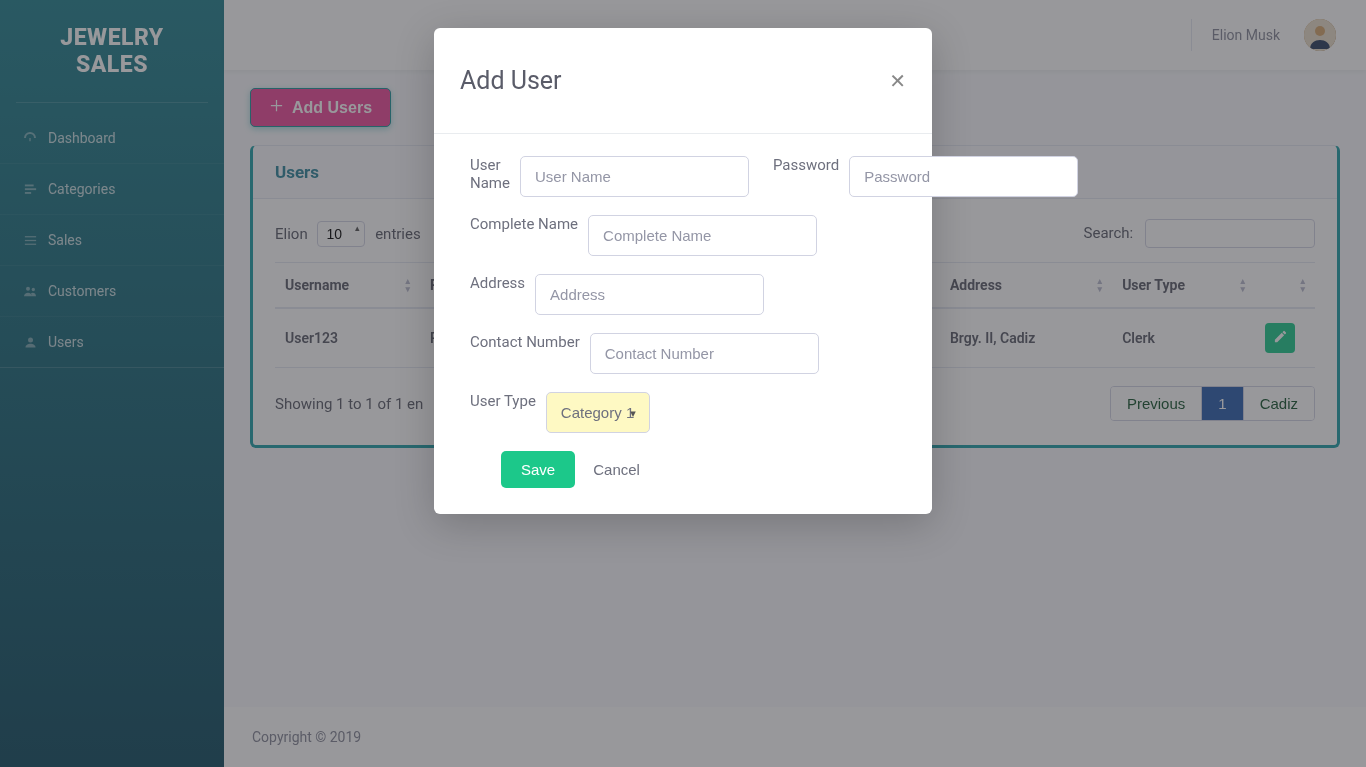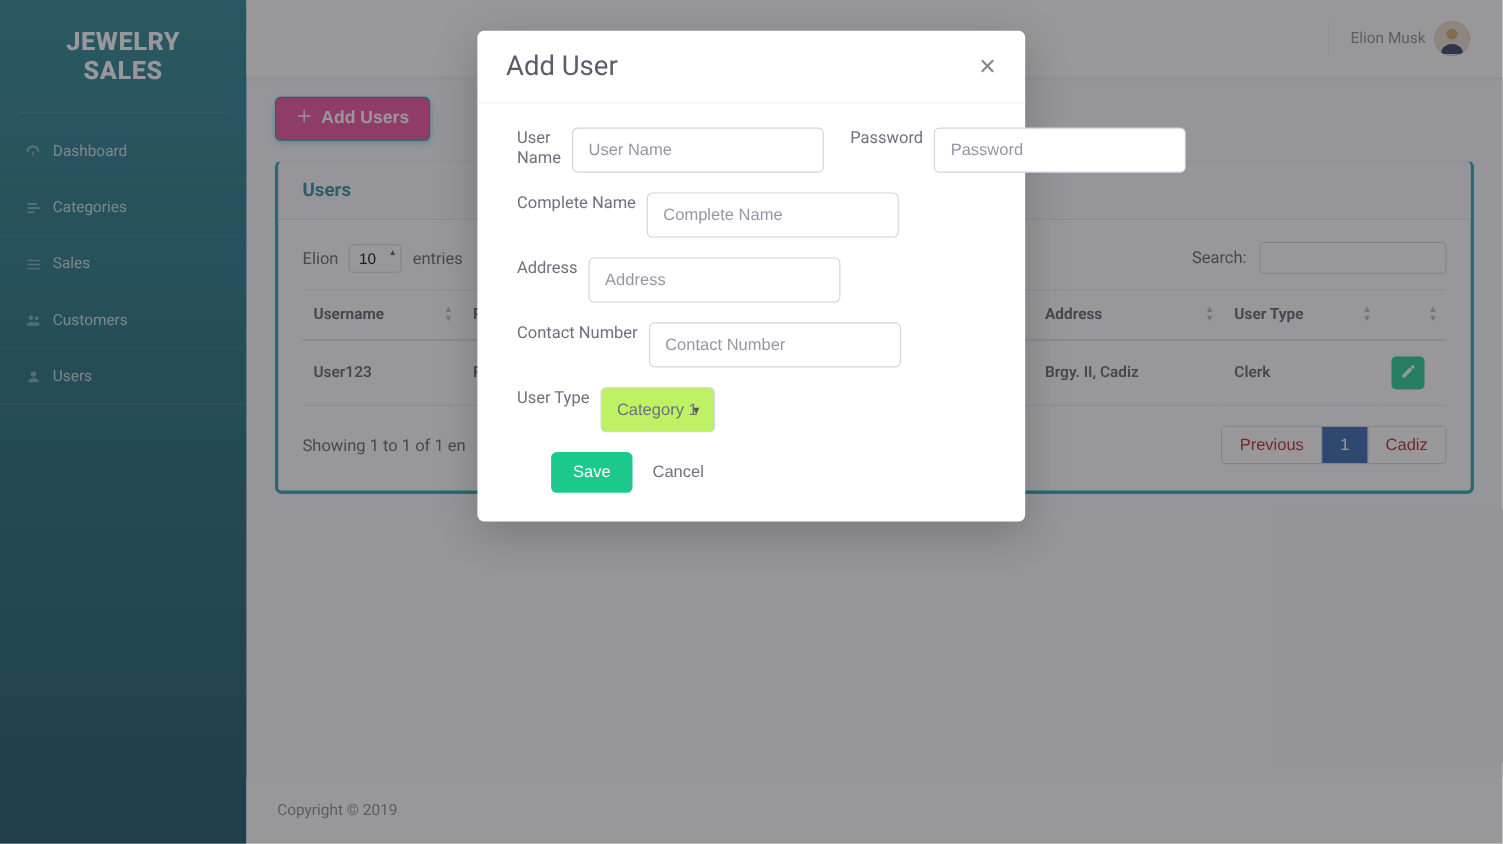--- a/index.html
+++ b/index.html
@@ -53,21 +53,21 @@
       background: #fff;
       box-shadow: 0 2px 4px rgba(0,0,0,0.05);
       display: flex;
       align-items: center;
       justify-content: flex-end;
       padding: 0 30px;
     }
     .user-area {
       display: flex;
       align-items: center;
-      gap: 8px;
+      gap: 24px;
       border-left: 1px solid #e3e6f0;
       padding-left: 20px;
       color: #858796;
       font-size: 14px;
     }
     .avatar {
       width: 32px;
       height: 32px;
       border-radius: 50%;
       background: linear-gradient(135deg,#d9a55e,#8b5f2f);
@@ -123,51 +123,51 @@
     .select-wrap:after { content: "▴"; position: absolute; right: 6px; top: 2px; font-size: 9px; color: #555; }
     .select-wrap:before { content: "▾"; position: absolute; right: 6px; bottom: 2px; font-size: 9px; color: #555; }
     .dt-top input { border: 1px solid #d1d3e2; border-radius: 4px; padding: 6px 8px; width: 170px; margin-left: 8px; }
     table { width: 100%; border-collapse: collapse; }
     th { text-align: left; padding: 14px 10px; font-size: 14px; color: #5a5c69; font-weight: 700; border-top: 1px solid #e3e6f0; border-bottom: 2px solid #e3e6f0; }
     th .sorters { float: right; font-size: 9px; color: #b7b9cc; line-height: 8px; }
     td { padding: 14px 10px; font-size: 14px; border-bottom: 1px solid #e3e6f0; color: #5a5c69; font-weight: 600; }
     .edit-btn { background: #1cc88a; border: none; border-radius: 4px; width: 30px; height: 30px; display: inline-flex; align-items: center; justify-content: center; cursor: pointer; }
     .dt-bottom { display: flex; justify-content: space-between; align-items: center; margin-top: 18px; font-size: 15px; }
     .pagination { display: flex; gap: 0; border: 1px solid #d1d3e2; border-radius: 4px; overflow: hidden; }
-    .page-btn { padding: 8px 16px; border: none; background: #fff; font-size: 15px; color: #b91c1c; cursor: pointer; border-right: 1px solid #d1d3e2; }
+    .page-btn { padding: 8px 16px; border: none; background: #fff; font-size: 15px; color: #14532d; cursor: pointer; border-right: 1px solid #d1d3e2; }
     .page-btn:last-child { border-right: none; }
     .page-btn.active { background: #2b5fad; color: #fff; }
     .footer { position: absolute; left: 224px; bottom: 0; right: 0; padding: 22px 28px; font-size: 14px; color: #858796; background: #fff; }
     .overlay { position: absolute; inset: 0; background: rgba(50,50,55,0.5); }
     .modal {
       position: absolute;
       left: 434px;
       top: 28px;
       width: 498px;
       background: #fff;
       border-radius: 6px;
       box-shadow: 0 10px 40px rgba(0,0,0,0.2);
     }
-    .modal-header { padding: 18px 26px; border-bottom: 1px solid #e9ecef; display: flex; justify-content: space-between; align-items: center; }
+    .modal-header { padding: 38px 26px; border-bottom: 1px solid #e9ecef; display: flex; justify-content: space-between; align-items: center; }
     .modal-title { font-size: 25px; color: #5a5c69; font-weight: 400; }
     .modal-close { background: none; border: none; font-size: 20px; color: #888; cursor: pointer; }
     .modal-body { padding: 22px 36px 26px 36px; }
     .form-row { display: flex; gap: 24px; margin-bottom: 18px; }
     .form-group { flex: 1; display: flex; flex-direction: row; gap: 10px; }
     .form-group label { font-size: 15px; color: #6e707e; }
     .form-group input, .form-group select {
       border: 1px solid #d1d3e2;
       border-radius: 5px;
       padding: 11px 14px;
       font-size: 15px;
       color: #6e707e;
       background: #fff;
     }
     .form-group input::placeholder { color: #9496a6; }
-    .form-group select { appearance: none; background: #bef264; }
+    .form-group select { appearance: none; background: #fef9c3; }
     .form-sel-wrap { position: relative; }
     .form-sel-wrap:after { content: "▾"; position: absolute; right: 14px; top: 50%; transform: translateY(-50%); font-size: 11px; color: #555; pointer-events: none; }
     .modal-actions { display: flex; gap: 18px; align-items: center; margin-top: 6px; padding-left: 31px; }
     .btn-save { background: #1cc88a; color: #fff; border: none; border-radius: 5px; padding: 10px 20px; font-size: 15px; cursor: pointer; }
     .btn-cancel { background: none; border: none; color: #6e707e; font-size: 15px; cursor: pointer; }
   </style>
 </head>
 <body>
 
 <div class="sidebar">

